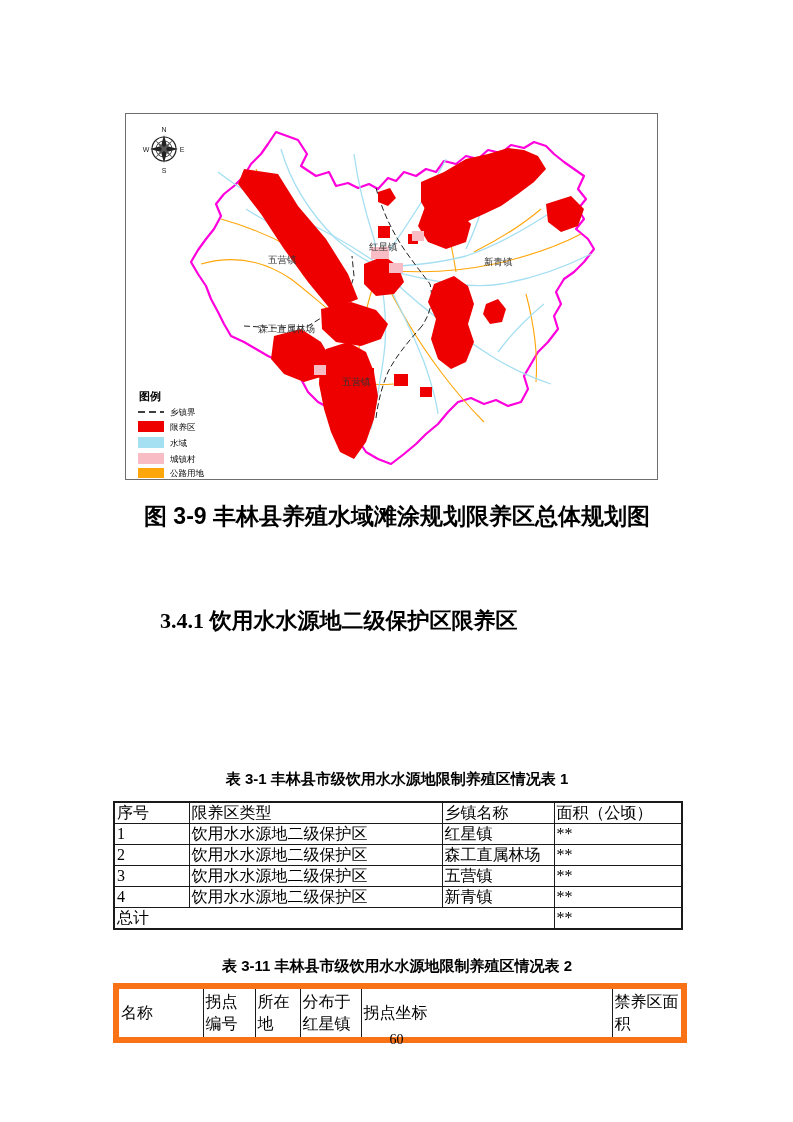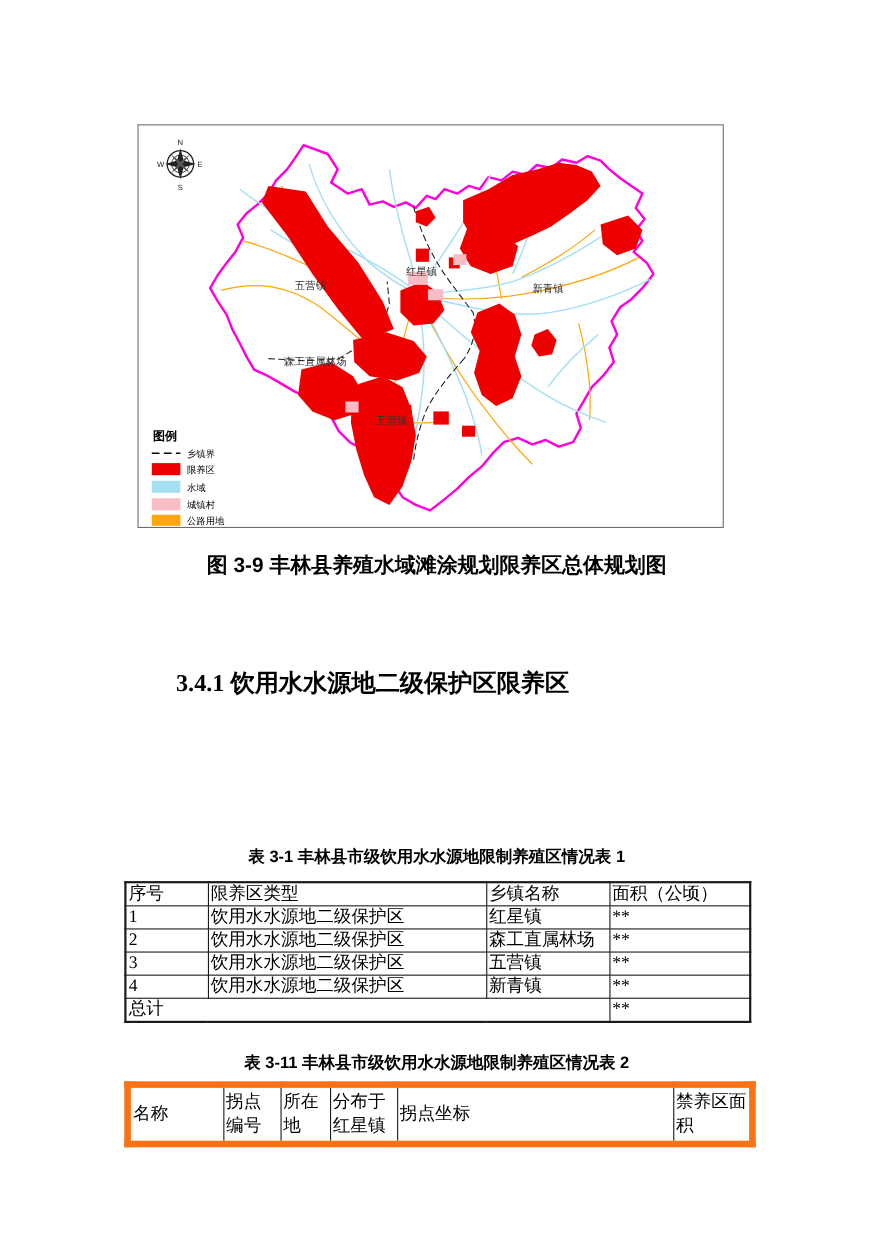--- a/index.html
+++ b/index.html
@@ -9,21 +9,21 @@
     font-family:"Liberation Serif","DejaVu Serif",serif;
     overflow:hidden;
   }
   .map-frame {
     position:absolute; left:125px; top:113px; width:531px; height:365px;
     border:1px solid #6e6e6e; background:#ffffff;
   }
   .map-frame svg { display:block; }
   .fig-caption {
     position:absolute; left:113px; top:501px; width:568px;
-    text-align:center; font-weight:bold; font-size:19px;
+    text-align:center; font-weight:bold; font-size:23px;
     font-family:"Liberation Sans","DejaVu Sans",sans-serif;
   }
   .sec-heading {
     position:absolute; left:160px; top:562px; font-size:22px; font-weight:bold;
     font-family:"Liberation Serif","DejaVu Serif",serif;
     margin-top:44px;
   }
   .body-para {
     position:absolute; left:113px; top:604px; width:568px;
     font-size:21px; line-height:38px; text-align:justify; text-align-last:left;
@@ -252,14 +252,15 @@
         <th>名称</th>
         <th>拐点编号</th>
         <th>所在地</th>
         <th>分布于红星镇</th>
         <th>拐点坐标</th>
         <th>禁养区面积</th>
       </tr>
     </tbody>
   </table>
 
+  <div class="page-num">60</div>
 
 </div>
 
 </body></html>

